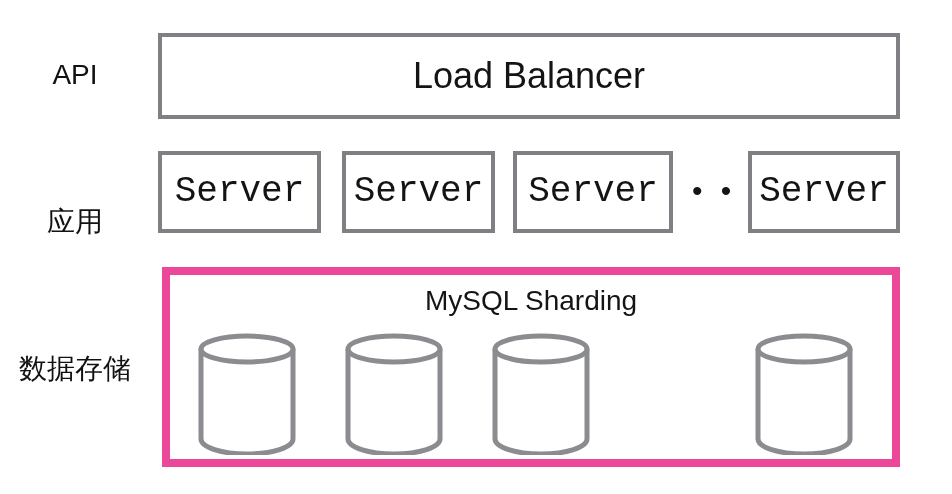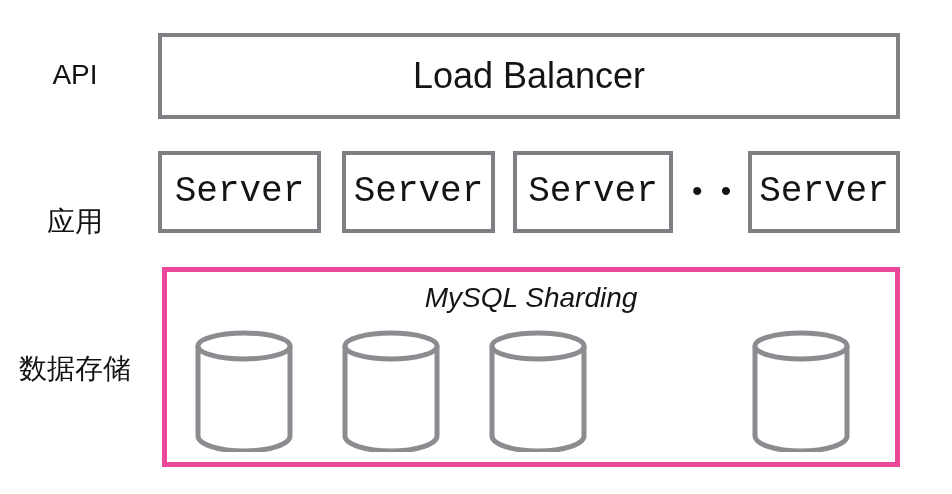--- a/index.html
+++ b/index.html
@@ -88,22 +88,21 @@
 
   
   #storage-box {
     position: absolute;
     box-sizing: border-box;
     left: 162px;
     top: 267px;
     width: 738px;
     height: 200px;
     background: #ffffff;
-    border: 5px solid #ec4899;
-    font-style: italic;
+    border: 8px solid #ec4899;
   }
   #storage-title {
     position: absolute;
     left: 0;
     right: 0;
     top: 12px;
     text-align: center;
     color: #141414;
     font-size: 28px;
     line-height: 1;

